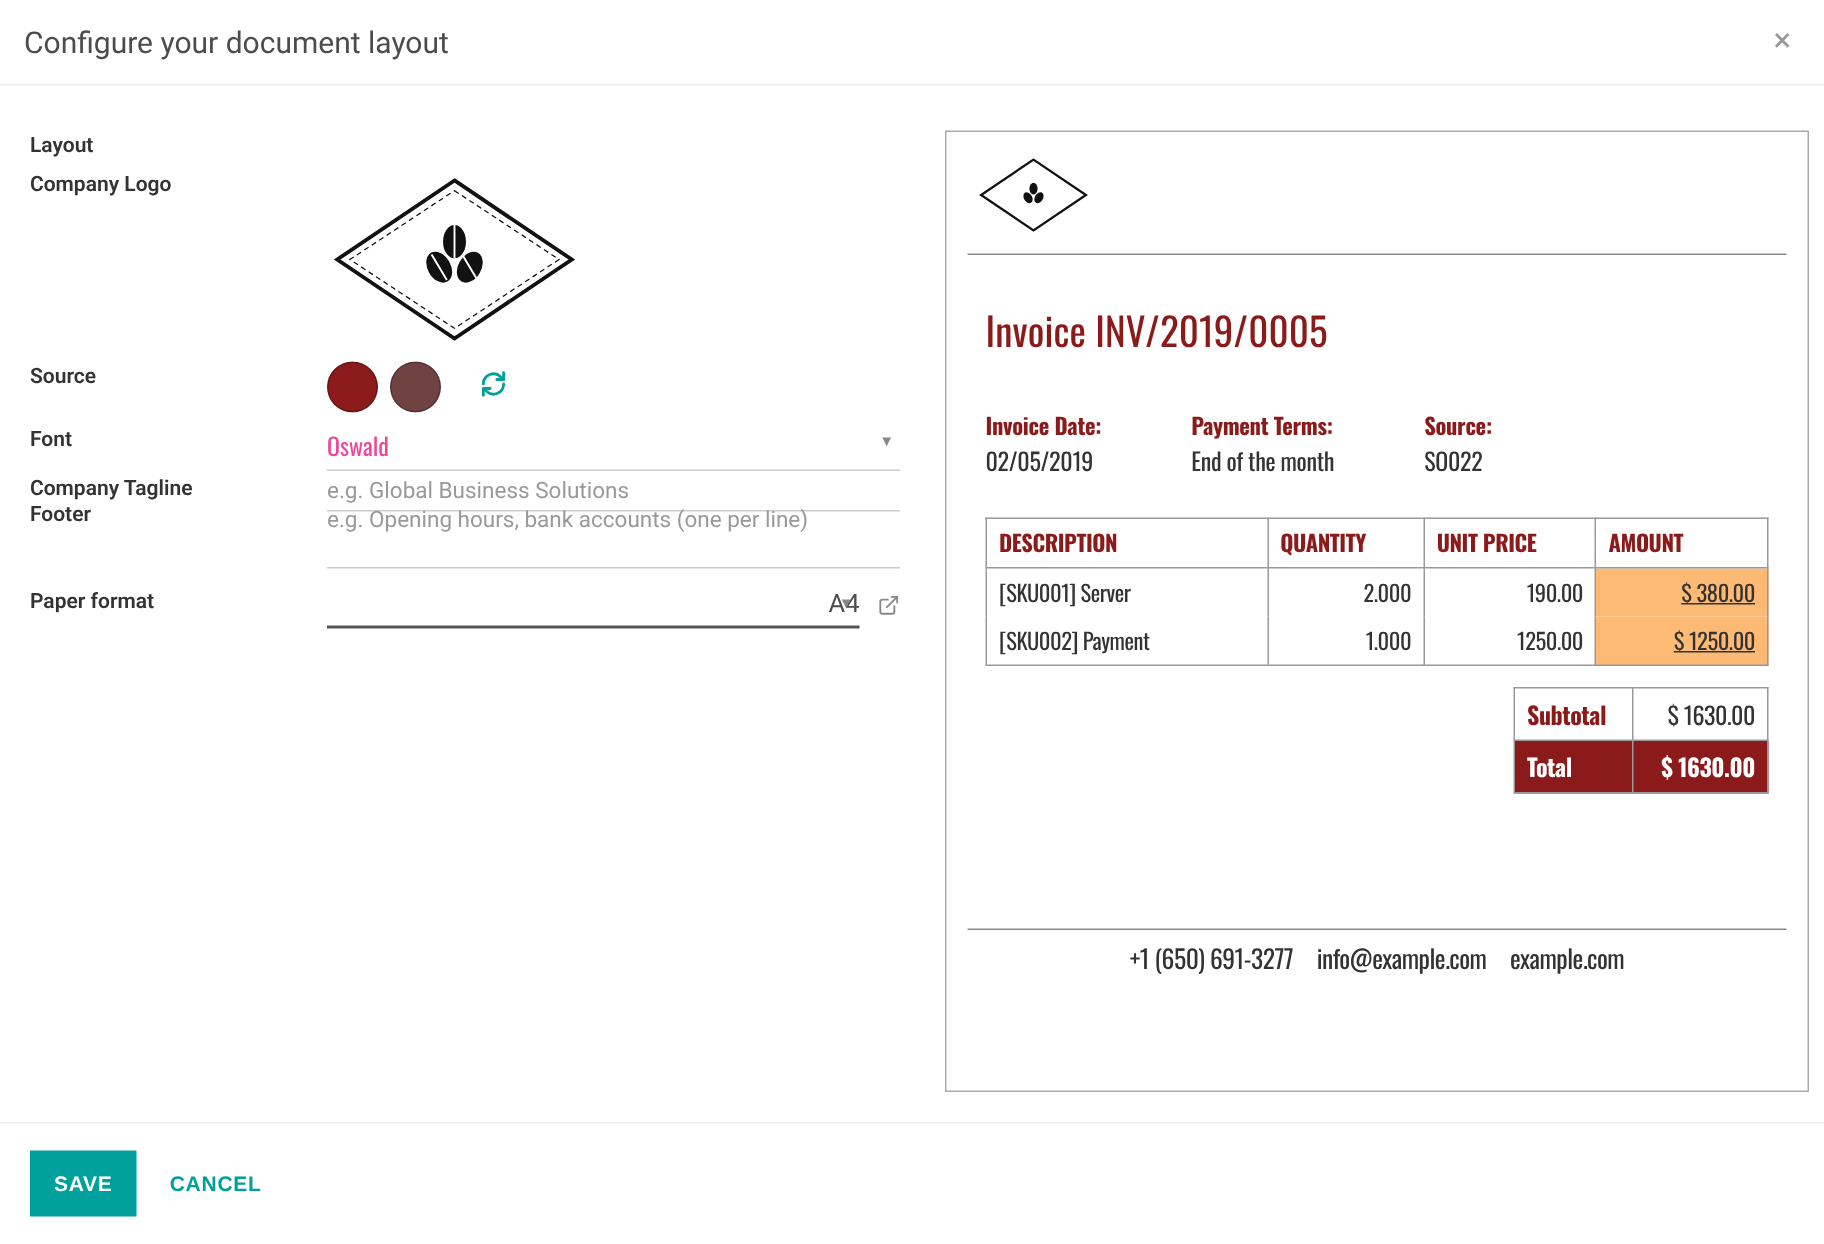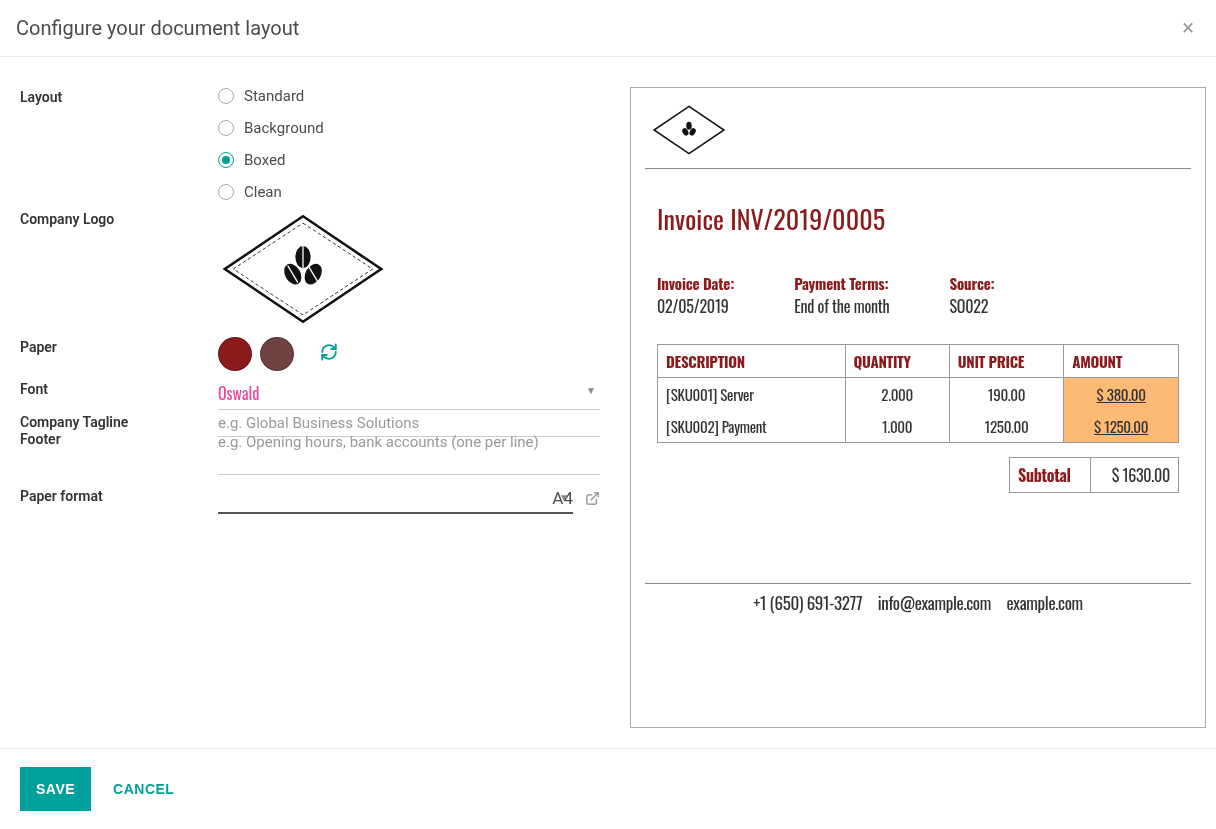--- a/index.html
+++ b/index.html
@@ -226,21 +226,21 @@
   }
   .inv-table th {
     color: #8B1A1A;
     font-weight: 700;
     text-align: left;
     white-space: nowrap;
   }
   .inv-table th:first-child { text-align: left; }
   .inv-table td { text-align: right; }
   .inv-table td:first-child { text-align: left; }
-  .inv-table tbody tr td { border-top: none; text-align: center; }
+  .inv-table tbody tr td { border-top: none; }
   .inv-table tbody tr:first-child td { border-top: 1px solid #999; }
   .inv-table tbody tr td { border-bottom: none; }
   .inv-table tbody tr:last-child td { border-bottom: 1px solid #999; }
   .inv-table tbody td { border-left:1px solid #999; border-right:1px solid #999; }
   .amount-col { background: #fdba74; text-decoration: underline; }
   .totals {
     width: 170px;
     margin-left: auto;
     margin-right: 12px;
     margin-top: 14px;
@@ -306,40 +306,20 @@
     <div class="close-x">×</div>
   </div>
   <div class="divider"></div>
 
   <div class="modal-body">
 
     <div class="form-col">
 
       <div class="form-row">
         <div class="form-label">Layout</div>
-        <div class="form-control-wrap radio-group">
-          <div class="radio-item">
-            <div class="radio-circle"></div>
-            <div class="radio-label">Standard</div>
-          </div>
-          <div class="radio-item">
-            <div class="radio-circle"></div>
-            <div class="radio-label">Background</div>
-          </div>
-          <div class="radio-item">
-            <div class="radio-circle selected">
-                <div class="radio-dot"></div>
-              </div>
-            <div class="radio-label">Boxed</div>
-          </div>
-          <div class="radio-item">
-            <div class="radio-circle"></div>
-            <div class="radio-label">Clean</div>
-          </div>
-        </div>
       </div>
 
       <div class="form-row">
         <div class="form-label">Company Logo</div>
         <div class="form-control-wrap logo-container">
           <svg class="logo-diamond" viewBox="0 0 200 140">
             <polygon points="100,8 192,70 100,132 8,70" fill="#fff" stroke="#111" stroke-width="3"></polygon>
             <polygon points="100,16 182,70 100,124 18,70" fill="none" stroke="#111" stroke-width="1" stroke-dasharray="4 3"></polygon>
             <g transform="translate(100 70)">
               <ellipse cx="-12" cy="6" rx="9" ry="13" transform="rotate(-30 -12 6)" fill="#111"></ellipse>
@@ -347,21 +327,21 @@
               <ellipse cx="12" cy="6" rx="9" ry="13" transform="rotate(30 12 6)" fill="#111"></ellipse>
               <path d="M 6 -4 Q 12 6 18 16" stroke="#fff" stroke-width="1.5" fill="none"></path>
               <ellipse cx="0" cy="-14" rx="9" ry="13" fill="#111"></ellipse>
               <path d="M 0 -27 Q 0 -14 0 -1" stroke="#fff" stroke-width="1.5" fill="none"></path>
             </g>
           </svg>
         </div>
       </div>
 
       <div class="form-row">
-        <div class="form-label">Paper</div>
+        <div class="form-label">Source</div>
         <div class="form-control-wrap colors-row">
           <div class="color-swatch" id="color-primary" style="background: rgb(139, 26, 26);"></div>
           <div class="color-swatch" id="color-secondary" style="background: rgb(112, 66, 66);"></div>
           <span class="refresh-btn">
             <svg width="18" height="18" viewBox="0 0 24 24" fill="none" stroke="#00a09d" stroke-width="2.5" stroke-linecap="round" stroke-linejoin="round">
               <path d="M21 2v6h-6"></path>
                 <path d="M3 12a9 9 0 0 1 15-6.7L21 8"></path>
               <path d="M3 22v-6h6"></path>
                 <path d="M21 12a9 9 0 0 1-15 6.7L3 16"></path>
             </svg>
@@ -465,20 +445,24 @@
             </tr>
           </tbody>
         </table>
 
         <table class="totals">
           <tbody>
               <tr>
             <td class="sub-label">Subtotal</td>
             <td>$ 1630.00</td>
           </tr>
+          <tr class="tot-row">
+            <td>Total</td>
+            <td>$ 1630.00</td>
+          </tr>
         </tbody>
           </table>
 
         <hr class="preview-bottom-hr">
         <div class="preview-footer">
           <span>+1 (650) 691-3277</span>
           <span>info@example.com</span>
           <span>example.com</span>
         </div>
       </div>

